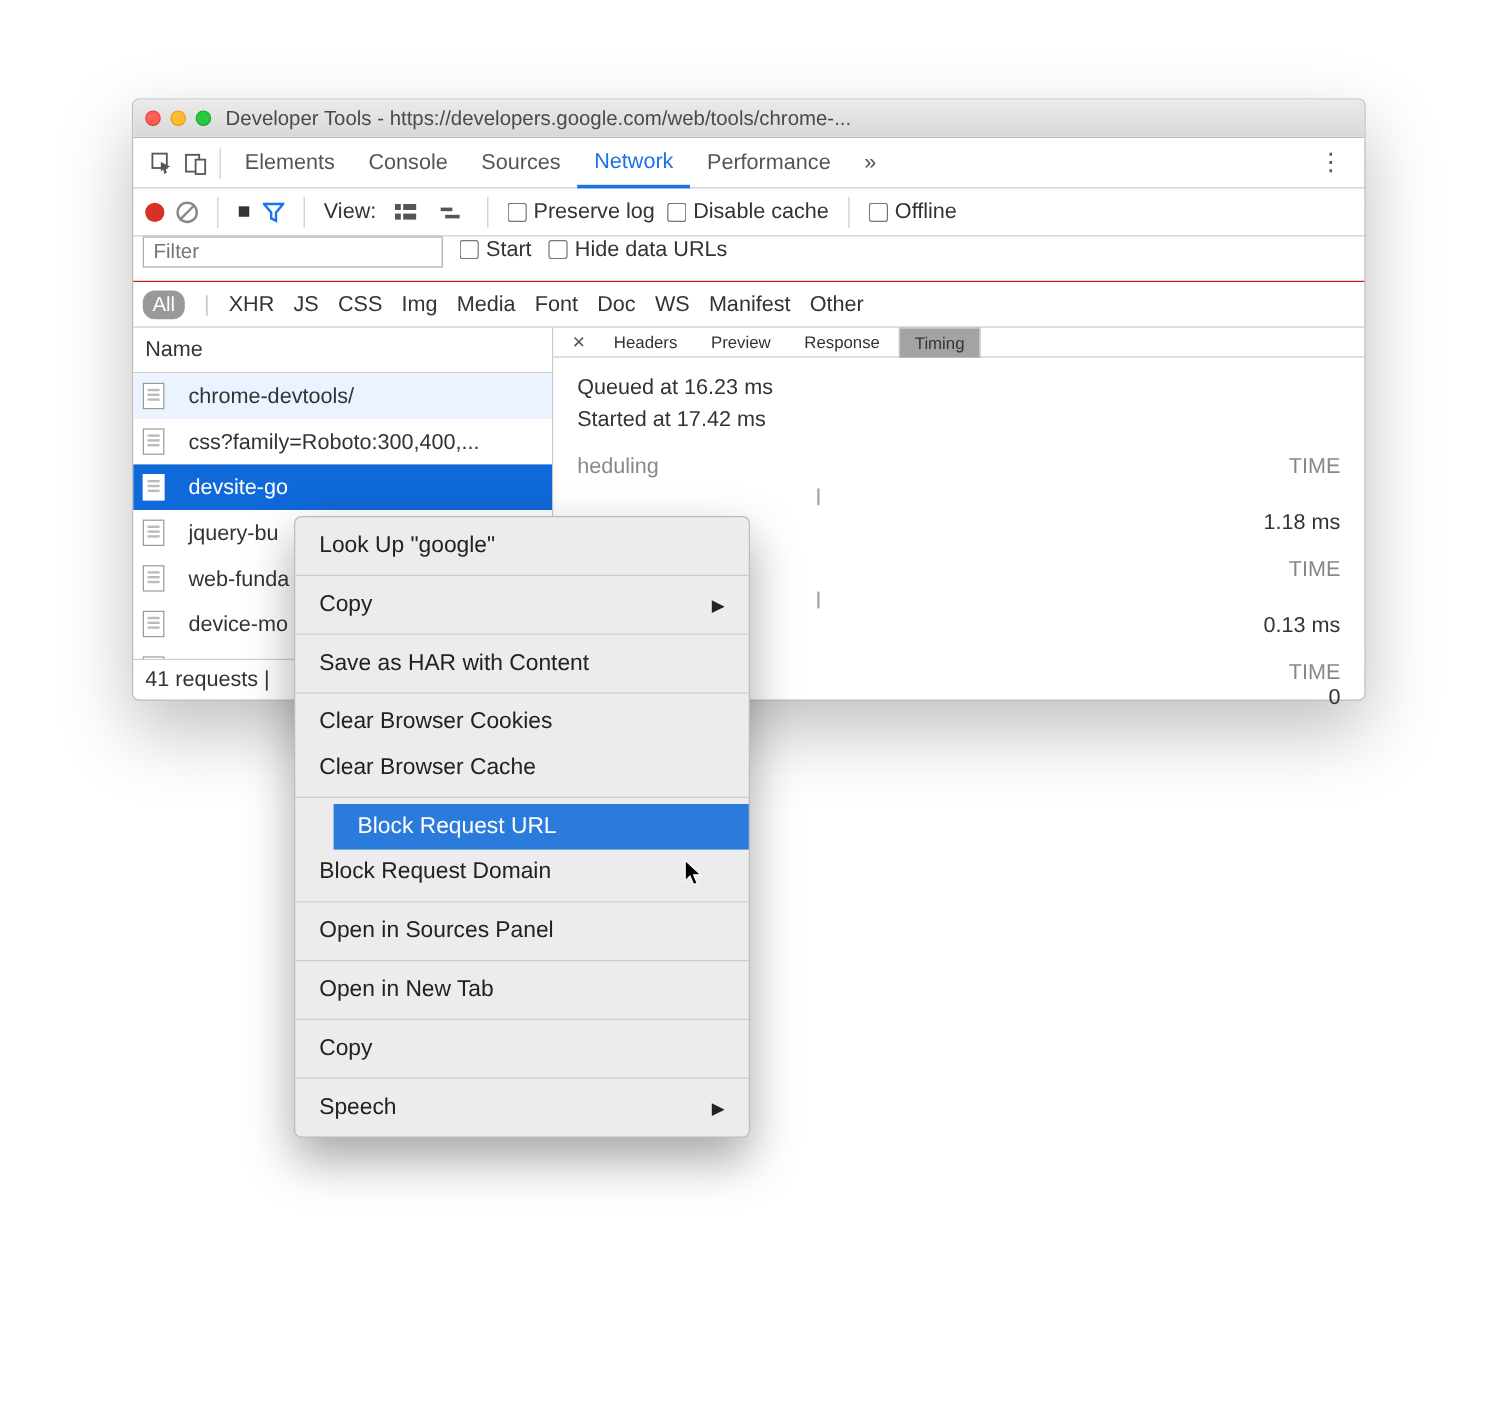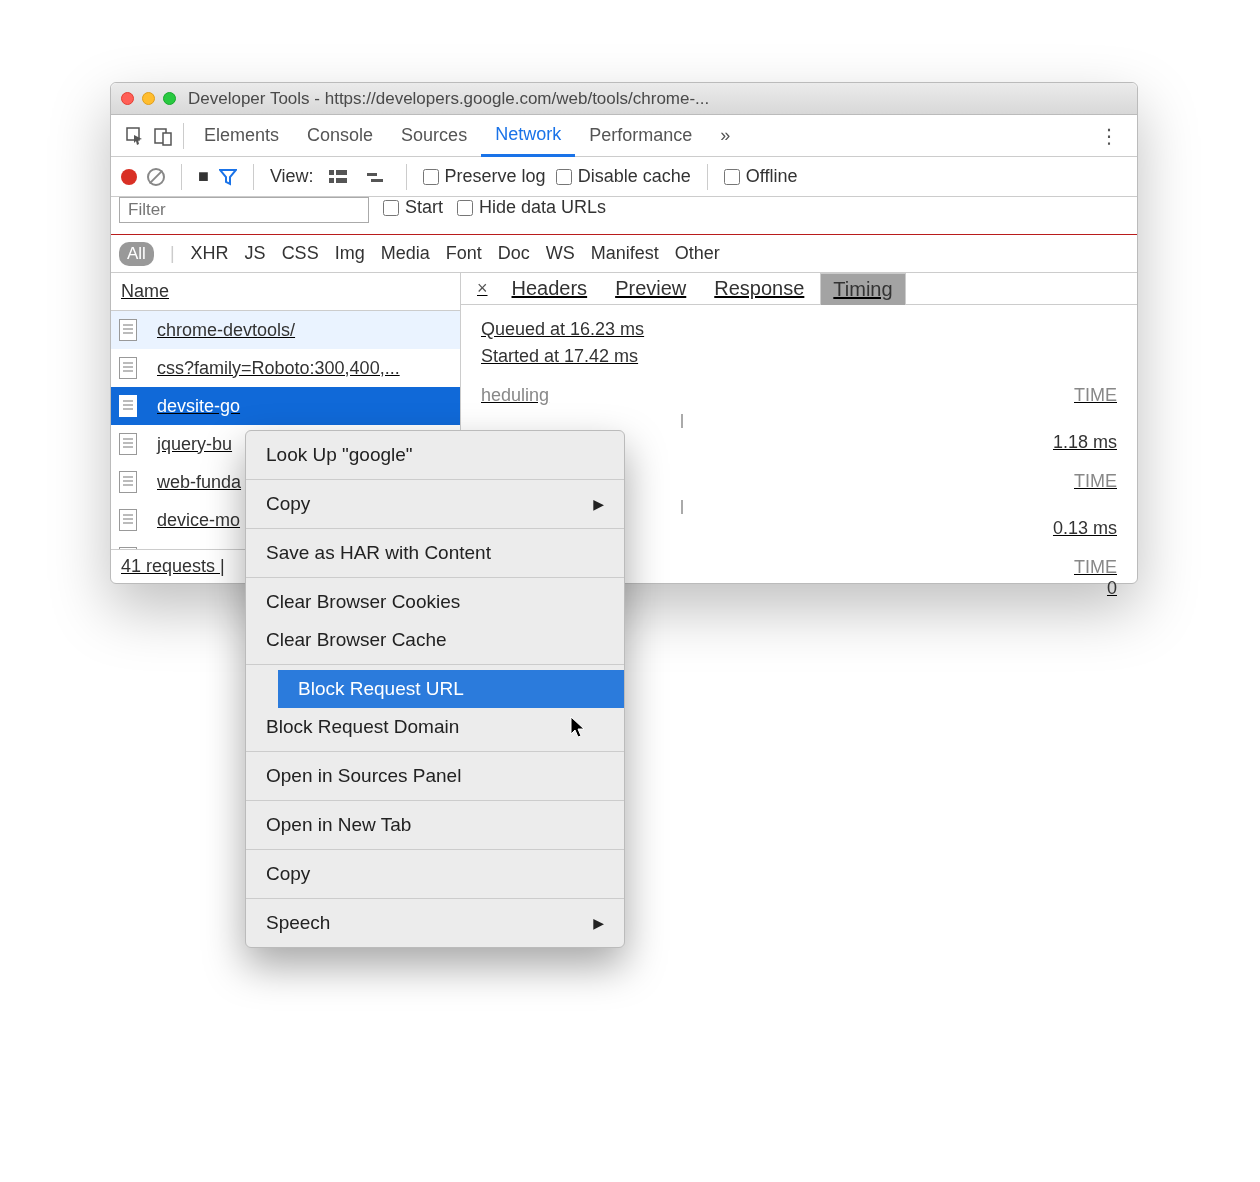--- a/index.html
+++ b/index.html
@@ -84,39 +84,39 @@
   height:38px;
   border-bottom:1px solid #ccc;
   display:flex;
   align-items:center;
   padding:0 8px;
   gap:16px;
   font-size:18px; color:#333;
 }
 .pill { background:#999; color:#fff; padding:2px 8px; border-radius:10px; font-size:17px; }
 
-.columns { display:flex; height:310px;text-decoration:underline; }
+.columns { display:flex; height:310px; }
 .namecol { width:350px; border-right:1px solid #ccc; display:flex; flex-direction:column; }
 .colhead {
   height:38px; border-bottom:1px solid #ccc; display:flex; align-items:center;
   padding:0 10px; font-size:18px; color:#333;
 }
 .rows { flex:1; overflow:hidden; }
 .row { height:38px; display:flex; align-items:center; padding:0 8px; gap:20px; font-size:18px; color:#333; }
 .row.sel { background:#eaf3ff; }
 .row.hl { background:#1069d8; color:#fff; }
 .ficon { width:18px;height:22px;border:1px solid #999;background:#fff;position:relative;flex:0 0 18px; }
 .ficon::after{content:"";position:absolute;left:3px;top:4px;right:3px;height:2px;background:#bbb;box-shadow:0 4px 0 #bbb,0 8px 0 #bbb;}
 .row.hl .ficon{border-color:#fff;}
 .statusbar { height:34px; border-top:1px solid #ccc; display:flex; align-items:center; padding:0 10px; font-size:18px; color:#333; }
 
 .detail { flex:1; display:flex; flex-direction:column; }
 .dtabs { height:38px; border-bottom:1px solid #ccc; display:flex; align-items:center; gap:4px; padding:0 8px; }
 .closex { font-size:18px; color:#555; padding:0 8px; cursor:pointer; }
-.dtab { padding:4px 12px; font-size:20px; color:#333; cursor:pointer; }
+.dtab { padding:4px 12px; font-size:14px; color:#333; cursor:pointer; }
 .dtab.active { border:1px solid #ccc; border-bottom:none; background:#a3a3a3; margin-bottom:-1px; }
 .dbody { flex:1; padding:14px 20px; font-size:18px; color:#333; }
 .dline { margin-bottom:6px; }
 .section { color:#888; margin-top:18px; display:flex; justify-content:space-between; }
 .section .rt { }
 .barline { height:14px; margin:8px 0 4px; position:relative; }
 .barline .mark { position:absolute; left:200px; top:0; width:2px; height:14px; background:#aaa; }
 .val { text-align:right; font-size:18px; }
 
 .context {

